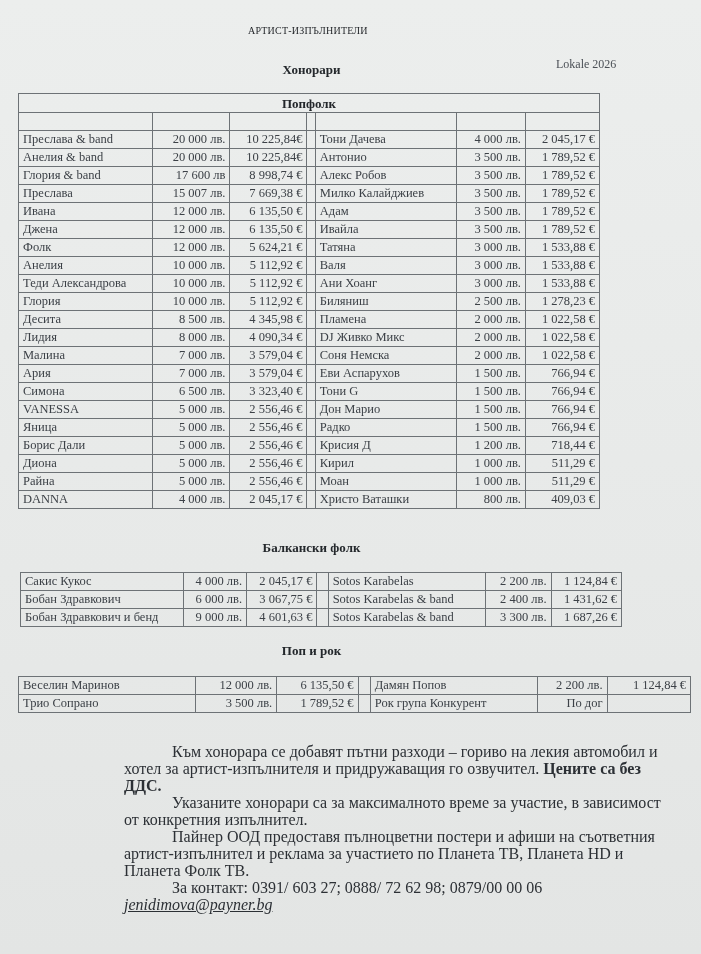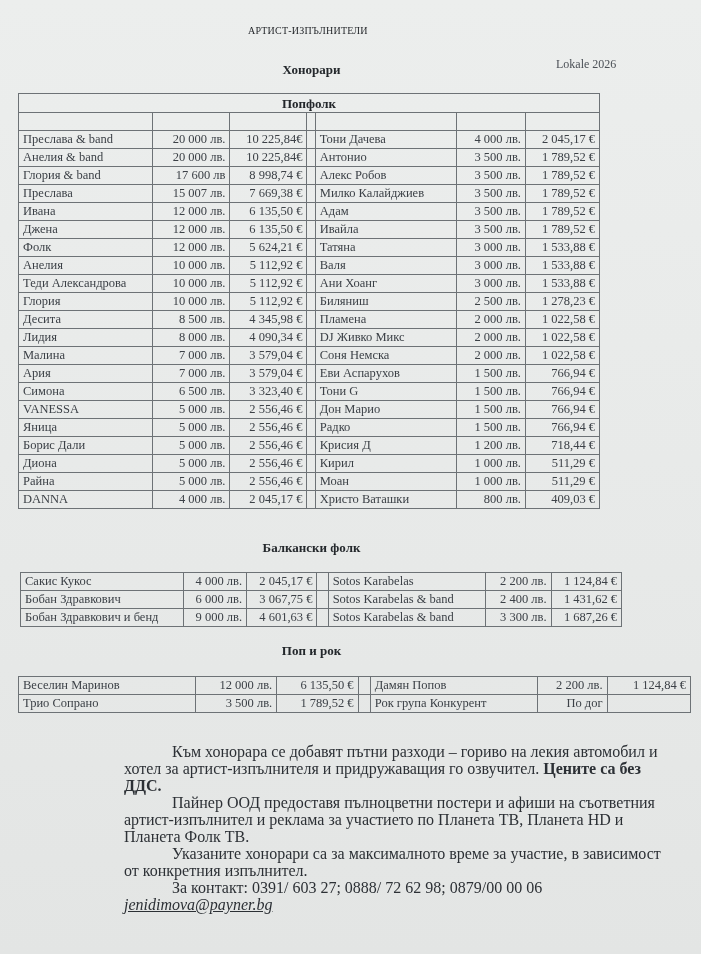--- a/index.html
+++ b/index.html
@@ -326,19 +326,19 @@
           <td class="num">По дог</td>
           <td class="num"></td>
         </tr>
       </tbody>
   </table>
 
   <div class="notes">
     <p class="ind">
       <span>Към хонорара се добавят пътни разходи – гориво на лекия автомобил и хотел за артист-изпълнителя и придружаващия го озвучител. </span><span class="b">Цените са без ДДС.</span>
     </p>
+    <p class="ind">Указаните хонорари са за максималното време за участие, в зависимост от конкретния изпълнител.</p>
     <p class="ind">Пайнер ООД предоставя пълноцветни постери и афиши на съответния артист-изпълнител и реклама за участието по Планета ТВ, Планета HD  и Планета Фолк ТВ.</p>
-    <p class="ind">Указаните хонорари са за максималното време за участие, в зависимост от конкретния изпълнител.</p>
     <p class="ind">
       <span>За контакт: 0391/ 603 27; 0888/ 72 62 98; 0879/00 00 06 </span><span class="email">jenidimova@payner.bg</span>
     </p>
   </div>
 </div>
 
 </body></html>

